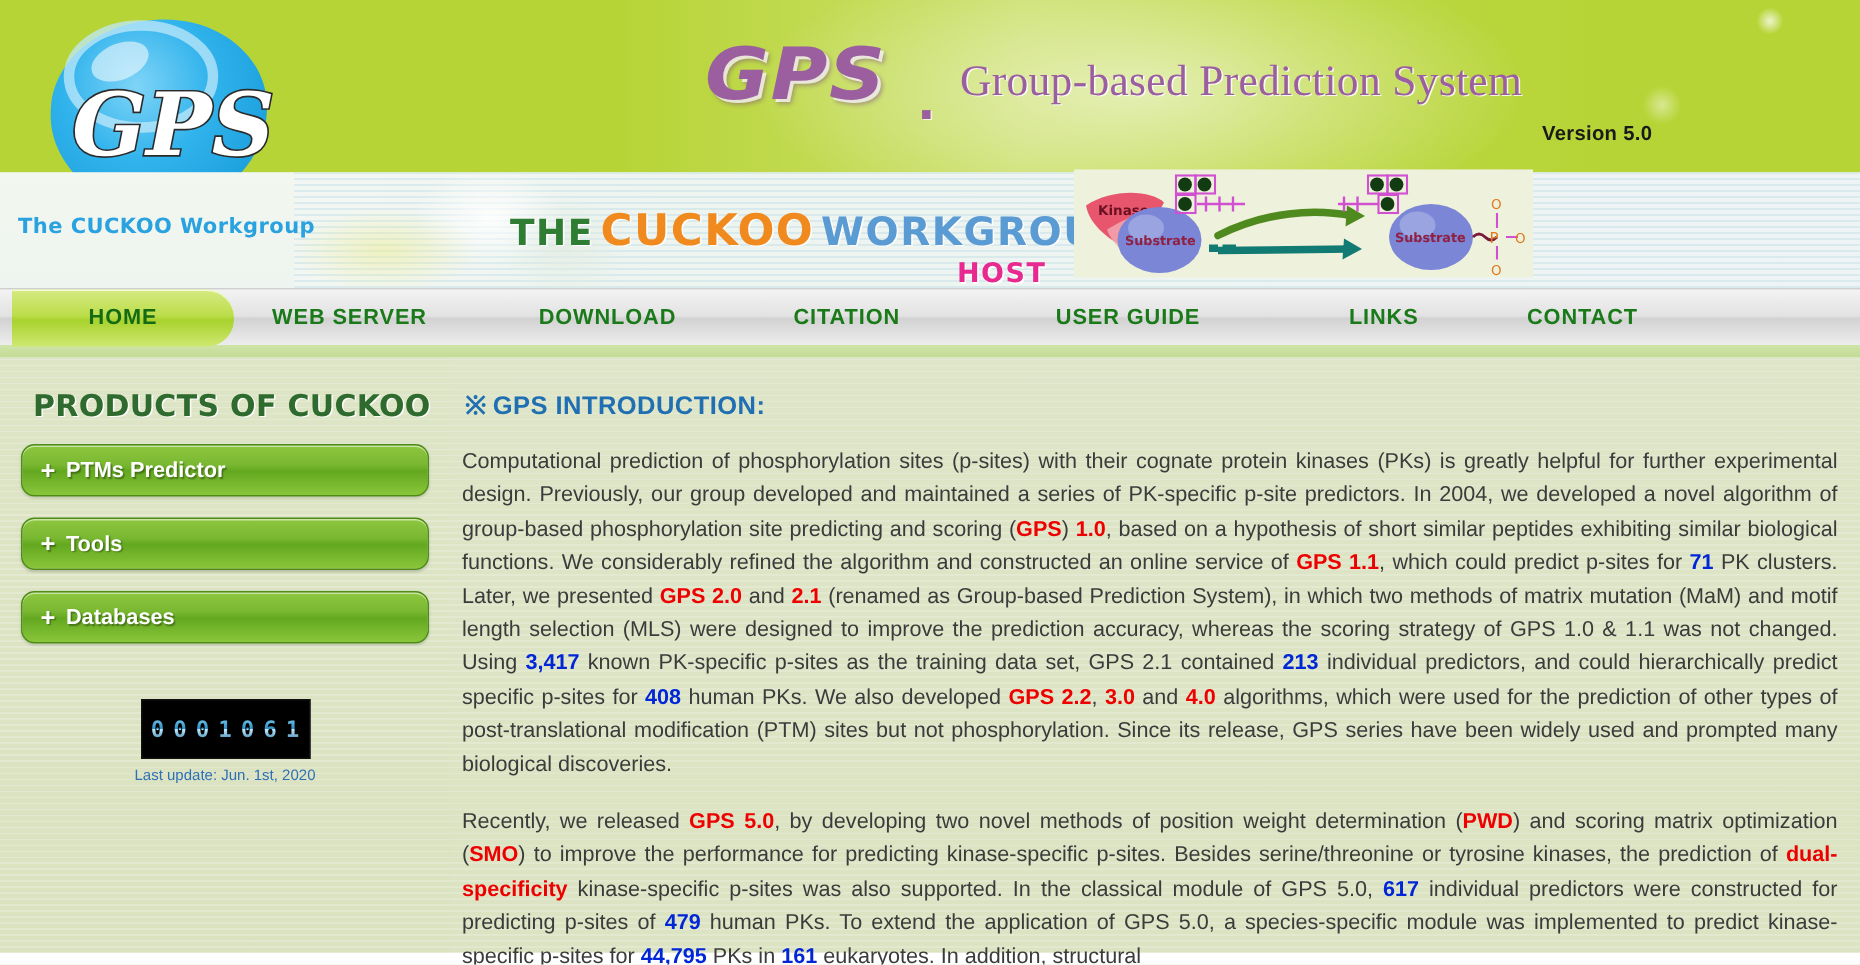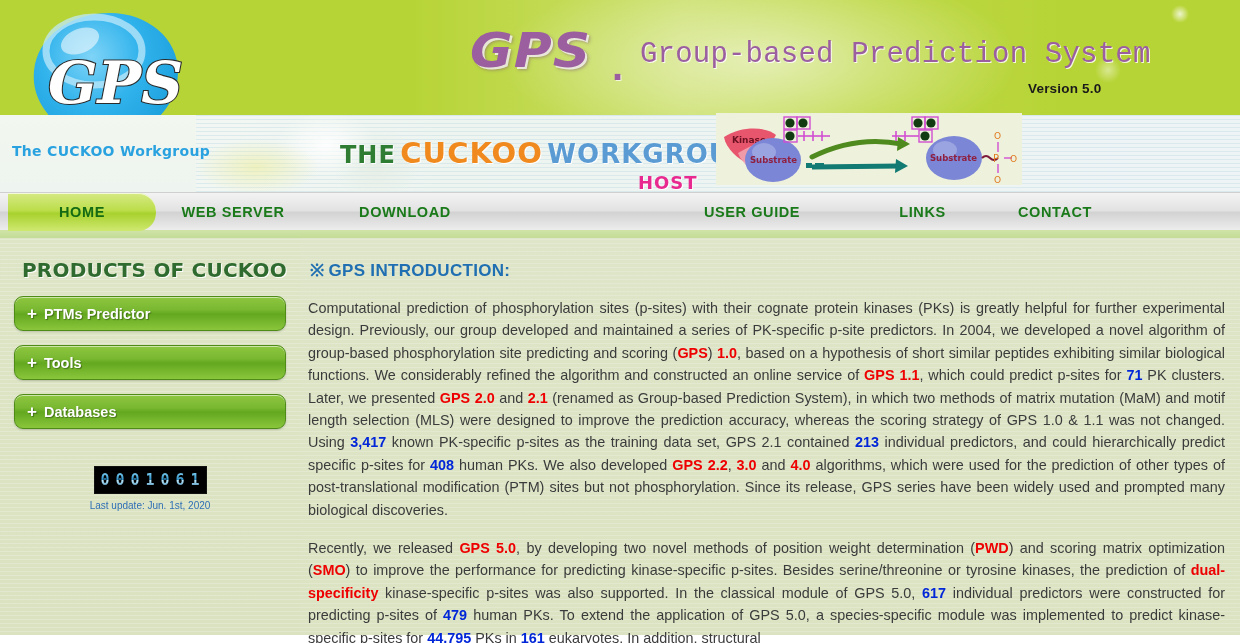--- a/index.html
+++ b/index.html
@@ -37,21 +37,21 @@
     transform: scaleX(1.08);
     transform-origin: left center;
   }
   .gps-dot {
     position: absolute; left: 612px; top: 44px;
     font-size: 40px; font-weight: bold; color: #9b5fa0;
     text-shadow: 1px 1px 0 rgba(255,255,255,0.7);
   }
   .gps-sub {
     position: absolute; left: 640px; top: 38px;
-    font-family: Liberation Mono, monospace;
+    font-family: Liberation Serif, serif;
     font-size: 29px; font-weight: 500;
     color: #9b5fa0;
     letter-spacing: 0.2px;
     text-shadow: 1px 1px 0 rgba(255,255,255,0.85);
   }
   .version {
     position: absolute; left: 1028px; top: 81px;
     font-size: 13.5px; font-weight: bold; color: #1a1a1a;
     letter-spacing: 0.2px;
   }
@@ -168,21 +168,21 @@
     text-shadow: 1px 1px 1px rgba(0,0,0,0.35);
   }
 
   .counter-wrap {
     position: absolute; left: 0; right: 0; top: 228px;
     text-align: center;
   }
   .counter {
     display: inline-block;
     background: #000000;
-    padding: 4px 3px;
+    padding: 10px 3px;
     border: 1px solid #111;
     line-height: 0;
   }
   .counter .dg {
     display: inline-block;
     font-family: "DejaVu Sans Mono", monospace;
     font-size: 15px; font-weight: bold;
     color: #5cc8f5;
     width: 15px; height: 18px; line-height: 18px;
     text-align: center;
@@ -322,20 +322,21 @@
         <text x="278" y="70" font-family="DejaVu Sans, sans-serif" font-size="9" fill="#e07a20">O</text>
       </g>
     </svg>
   </div>
 
   <div class="nav">
     <div class="nav-inner" id="nav-inner">
         <div class="nav-item active" style="left: 0px; width: 148px; margin-left: 8px;">HOME</div>
         <div class="nav-item" style="left: 148px; width: 170px;">WEB SERVER</div>
         <div class="nav-item" style="left: 325px; width: 160px;">DOWNLOAD</div>
+        <div class="nav-item" style="left: 492px; width: 145px;">CITATION</div>
         <div class="nav-item" style="left: 672px; width: 160px;">USER GUIDE</div>
         <div class="nav-item" style="left: 985px; width: 140px;">CONTACT</div>
         <div class="nav-item" style="left: 865px; width: 115px;">LINKS</div>
       </div>
   </div>
   <div class="nav-underbar"></div>
 
   <div class="content">
 
     <aside class="sidebar">

